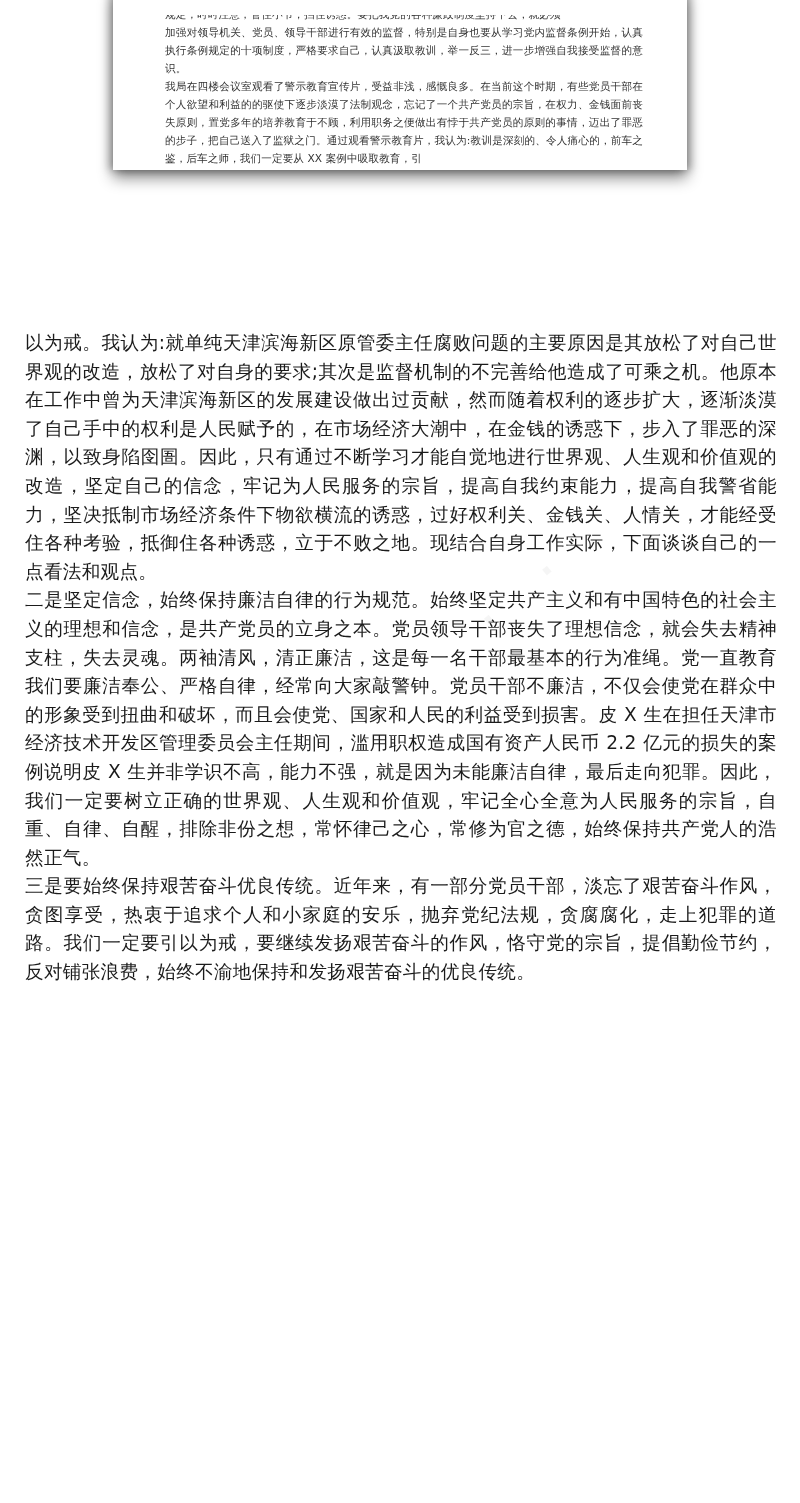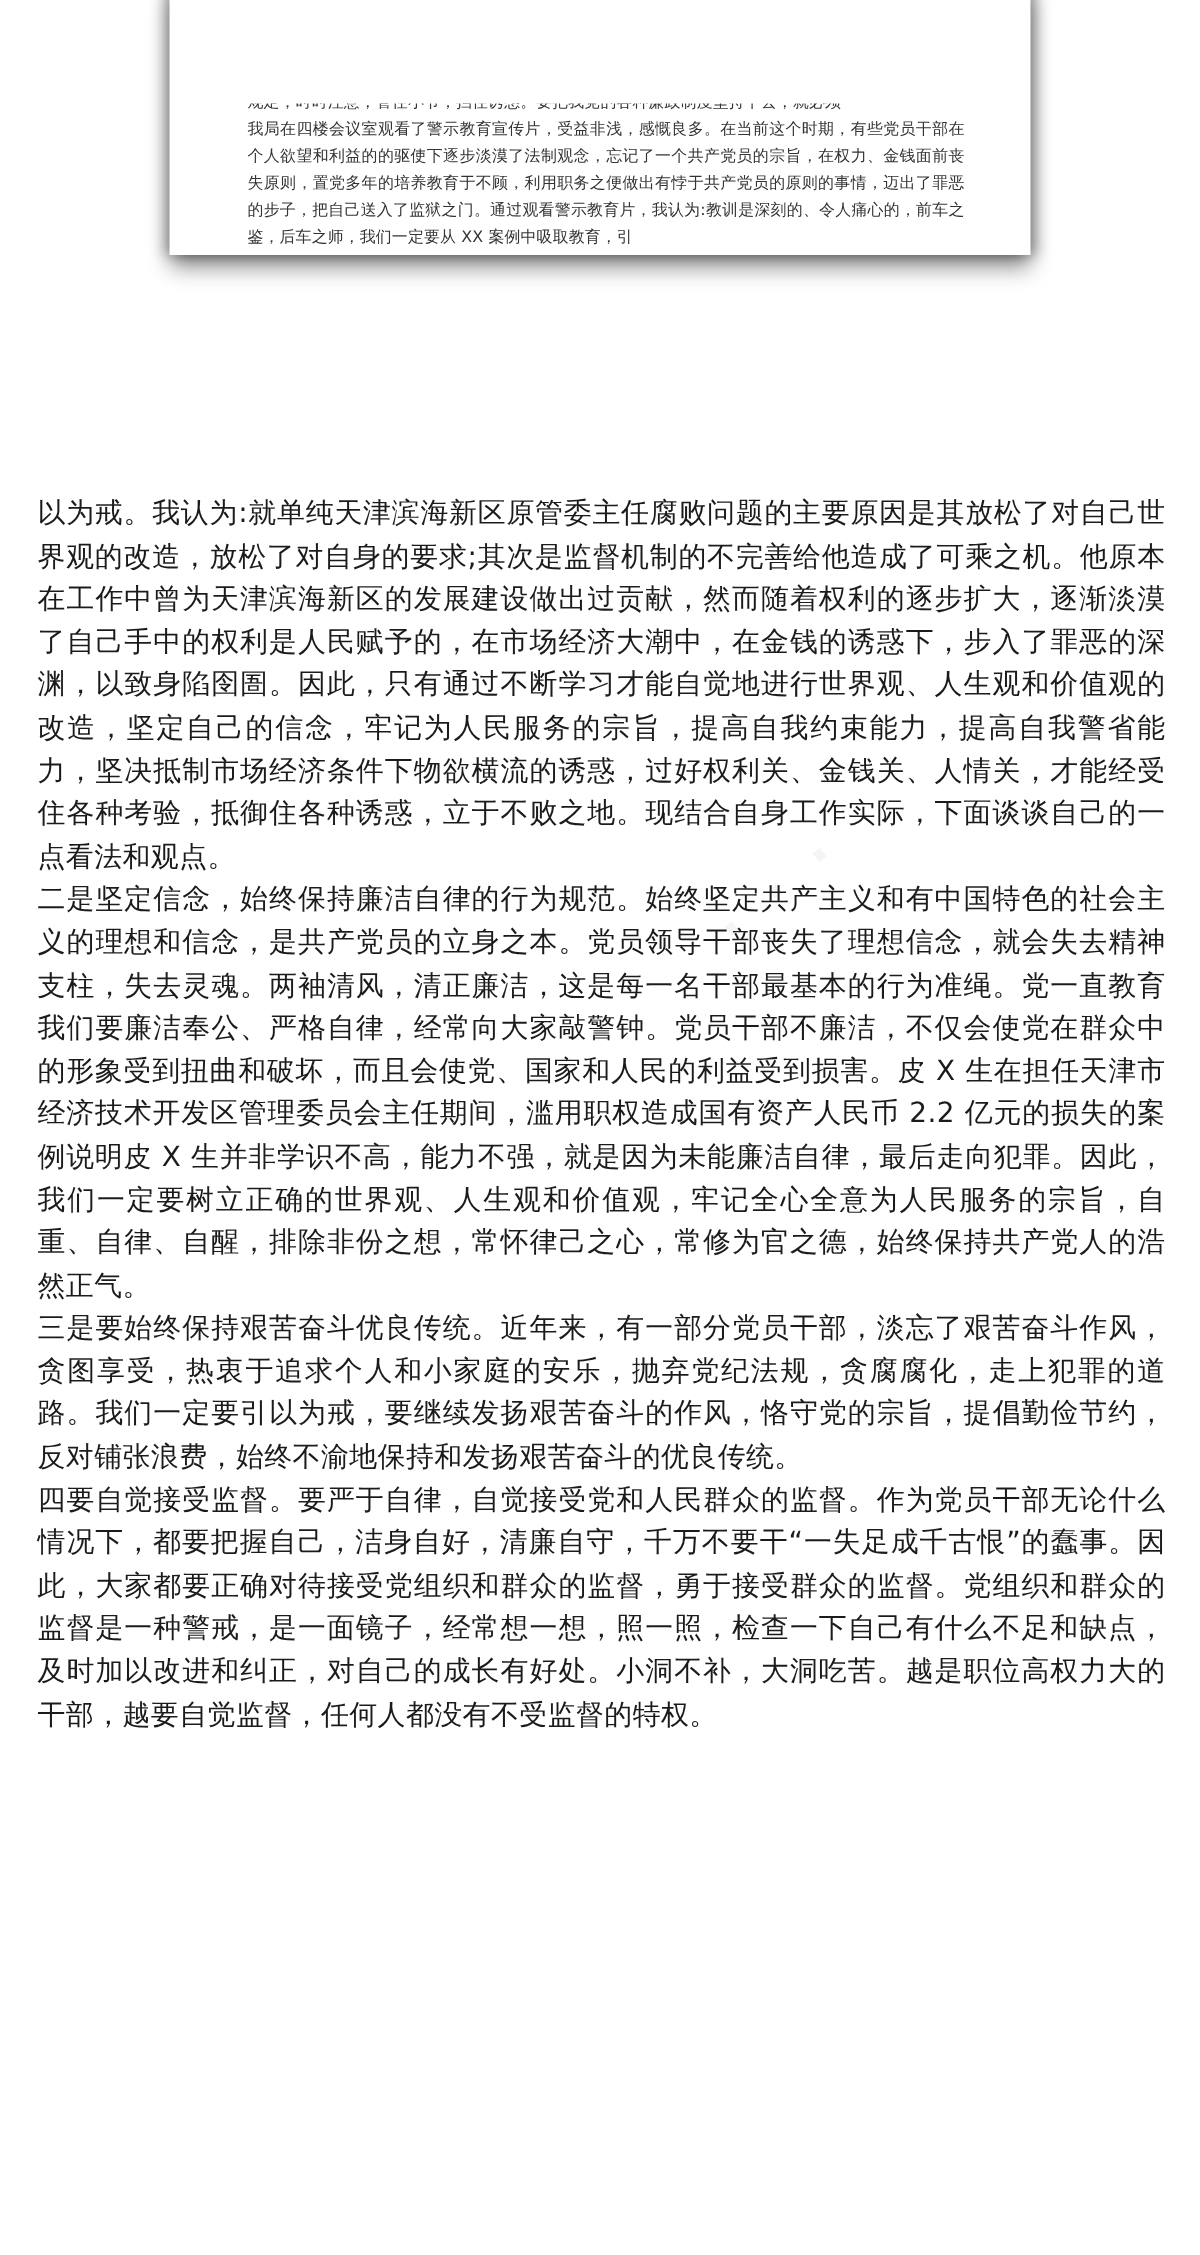--- a/index.html
+++ b/index.html
@@ -30,24 +30,24 @@
   }
 </style>
 </head>
 <body>
 
 <div class="card">
   <div class="card-inner">
     <p class="cut-line">
         <span>规定，时时注意，管住小节，挡住诱惑。要把我党的各种廉政制度坚持下去，就必须</span>
       </p>
+    <p>加强对领导机关、党员、领导干部进行有效的监督，特别是自身也要从学习党内监督条例开始，认真执行条例规定的十项制度，严格要求自己，认真汲取教训，举一反三，进一步增强自我接受监督的意识。</p>
     <p>我局在四楼会议室观看了警示教育宣传片，受益非浅，感慨良多。在当前这个时期，有些党员干部在个人欲望和利益的的驱使下逐步淡漠了法制观念，忘记了一个共产党员的宗旨，在权力、金钱面前丧失原则，置党多年的培养教育于不顾，利用职务之便做出有悖于共产党员的原则的事情，迈出了罪恶的步子，把自己送入了监狱之门。通过观看警示教育片，我认为:教训是深刻的、令人痛心的，前车之鉴，后车之师，我们一定要从 XX 案例中吸取教育，引</p>
   </div>
 </div>
 
 <div class="watermark">· · ·</div>
 
 <div class="main">
   <p>以为戒。我认为:就单纯天津滨海新区原管委主任腐败问题的主要原因是其放松了对自己世界观的改造，放松了对自身的要求;其次是监督机制的不完善给他造成了可乘之机。他原本在工作中曾为天津滨海新区的发展建设做出过贡献，然而随着权利的逐步扩大，逐渐淡漠了自己手中的权利是人民赋予的，在市场经济大潮中，在金钱的诱惑下，步入了罪恶的深渊，以致身陷囹圄。因此，只有通过不断学习才能自觉地进行世界观、人生观和价值观的改造，坚定自己的信念，牢记为人民服务的宗旨，提高自我约束能力，提高自我警省能力，坚决抵制市场经济条件下物欲横流的诱惑，过好权利关、金钱关、人情关，才能经受住各种考验，抵御住各种诱惑，立于不败之地。现结合自身工作实际，下面谈谈自己的一点看法和观点。</p>
   <p>二是坚定信念，始终保持廉洁自律的行为规范。始终坚定共产主义和有中国特色的社会主义的理想和信念，是共产党员的立身之本。党员领导干部丧失了理想信念，就会失去精神支柱，失去灵魂。两袖清风，清正廉洁，这是每一名干部最基本的行为准绳。党一直教育我们要廉洁奉公、严格自律，经常向大家敲警钟。党员干部不廉洁，不仅会使党在群众中的形象受到扭曲和破坏，而且会使党、国家和人民的利益受到损害。皮 X 生在担任天津市经济技术开发区管理委员会主任期间，滥用职权造成国有资产人民币 2.2 亿元的损失的案例说明皮 X 生并非学识不高，能力不强，就是因为未能廉洁自律，最后走向犯罪。因此，我们一定要树立正确的世界观、人生观和价值观，牢记全心全意为人民服务的宗旨，自重、自律、自醒，排除非份之想，常怀律己之心，常修为官之德，始终保持共产党人的浩然正气。</p>
   <p>三是要始终保持艰苦奋斗优良传统。近年来，有一部分党员干部，淡忘了艰苦奋斗作风，贪图享受，热衷于追求个人和小家庭的安乐，抛弃党纪法规，贪腐腐化，走上犯罪的道路。我们一定要引以为戒，要继续发扬艰苦奋斗的作风，恪守党的宗旨，提倡勤俭节约，反对铺张浪费，始终不渝地保持和发扬艰苦奋斗的优良传统。</p>
-  <p>四要自觉接受监督。要严于自律，自觉接受党和人民群众的监督。作为党员干部无论什么情况下，都要把握自己，洁身自好，清廉自守，千万不要干“一失足成千古恨”的蠢事。因此，大家都要正确对待接受党组织和群众的监督，勇于接受群众的监督。党组织和群众的监督是一种警戒，是一面镜子，经常想一想，照一照，检查一下自己有什么不足和缺点，及时加以改进和纠正，对自己的成长有好处。小洞不补，大洞吃苦。越是职位高权力大的干部，越要自觉监督，任何人都没有不受监督的特权。</p>
 </div>
 
 </body></html>

